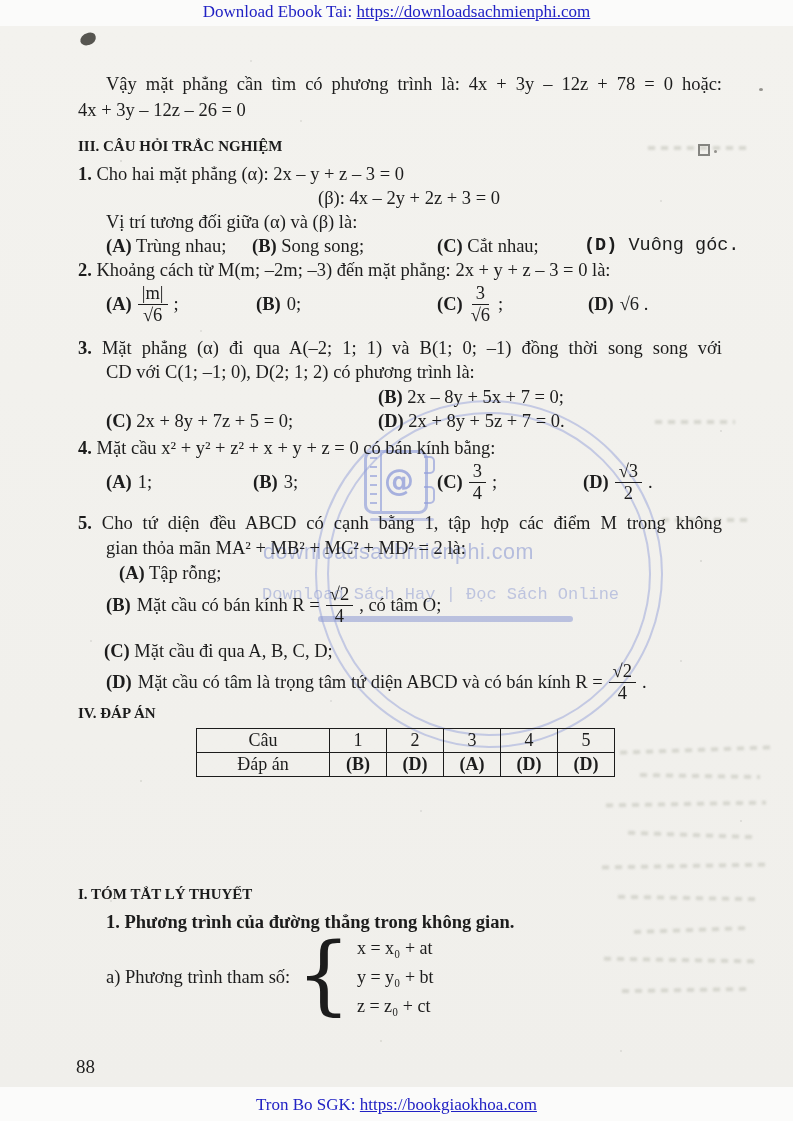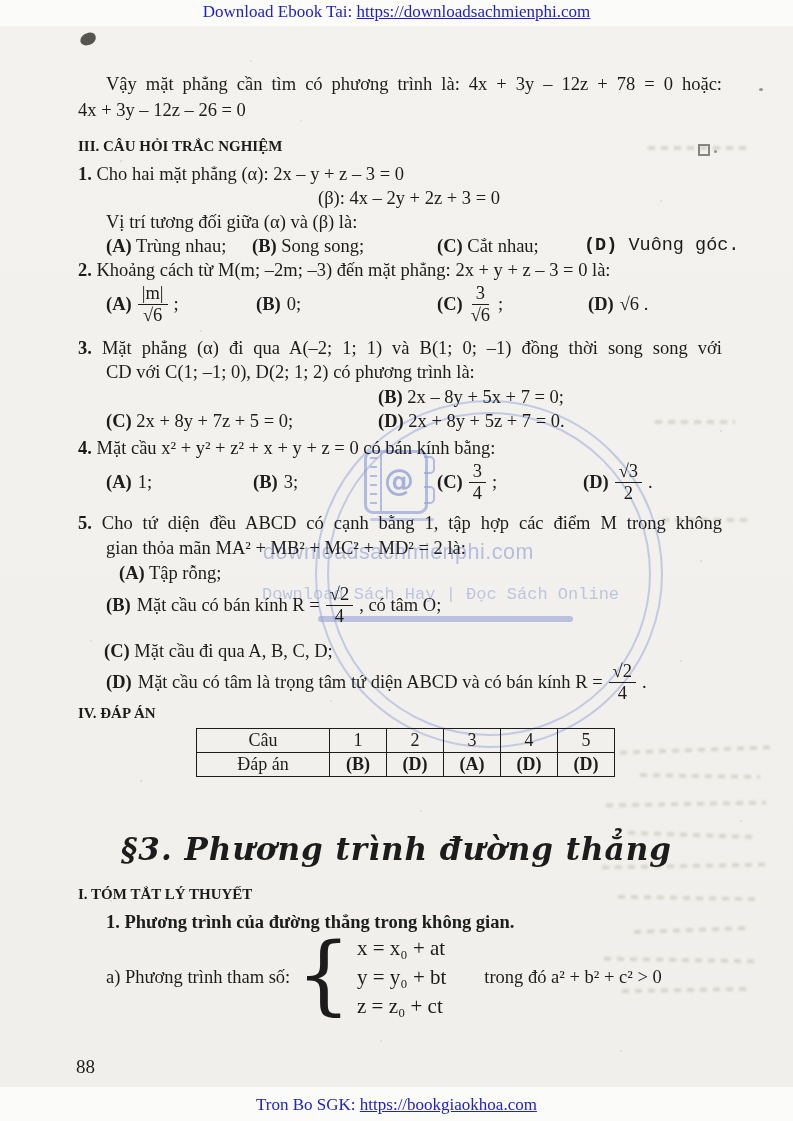--- a/index.html
+++ b/index.html
@@ -21,21 +21,21 @@
   .frac .fden{padding:0 2px;}
   .optflex{display:flex;align-items:center;gap:6px;font-size:18.5px;}
   .ans-table{border-collapse:collapse;background:transparent;}
   .ans-table td{border:1.7px solid #1c1c1c;text-align:center;font-size:18px;
                 height:23px;padding:0 2px;}
   .ans-table .c0{width:128px;margin-left:7px;} .ans-table .cn{width:52px;}
   .script-title{width:100%;text-align:center;font-family:"DejaVu Serif",serif;
                 font-style:italic;font-weight:bold;font-size:31px;letter-spacing:1px;}
   .brace{font-family:"DejaVu Serif",serif;font-size:86px;font-weight:400;
          line-height:80px;transform:translateY(-3px);}
-  .eqcol{display:flex;flex-direction:column;font-size:21px;line-height:29px;}
+  .eqcol{display:flex;flex-direction:column;font-size:18px;line-height:29px;}
   
   .wm-circle{position:absolute;border-radius:50%;border:2.5px solid rgba(150,161,218,.50);}
   .wm-text{position:absolute;font-family:"Liberation Sans",sans-serif;
            color:rgba(138,151,210,.58);white-space:nowrap;}
   .wm-bar{position:absolute;height:6px;background:rgba(140,153,212,.55);border-radius:3px;}
   .wm-book{position:absolute;left:364px;top:450px;width:58px;height:58px;
            border:3px solid rgba(148,160,218,.68);border-radius:9px;}
   .wm-book .holes{position:absolute;left:3px;top:4px;bottom:4px;width:7px;
            background:repeating-linear-gradient(to bottom,rgba(148,160,218,.68) 0 2.5px,transparent 2.5px 9px);}
   .wm-book .spine{position:absolute;left:13px;top:0;bottom:0;width:0;
@@ -232,33 +232,31 @@
       <td class="c0">Đáp án</td>
       <td class="cn" style="font-weight:bold;">(B)</td>
       <td class="cn" style="font-weight:bold;">(D)</td>
       <td class="cn" style="font-weight:bold;">(A)</td>
       <td class="cn" style="font-weight:bold;">(D)</td>
       <td class="cn" style="font-weight:bold;">(D)</td>
     </tr>
   </tbody>
     </table>
 
-  <div class="abs script-title" style="top:831px;left:0;">§3. Phương trình đường thẳng</div>
   <div class="abs heading" style="top:886px;left:78px;">I. TÓM TẮT LÝ THUYẾT</div>
   <div class="abs" style="top:912px;left:106px;font-weight:bold;font-size:18.5px;">1. Phương trình của đường thẳng trong không gian.</div>
 
   <div class="abs optflex" style="top:932px;left:106px;height:90px;">
     <span>a) Phương trình tham số:</span>
     <span class="brace">{</span>
     <span class="eqcol">
       <span>x = x₀ + at</span>
       <span>y = y₀ + bt</span>
       <span>z = z₀ + ct</span>
     </span>
-    <span style="margin-left:32px;">trong đó a² + b² + c² &gt; 0</span>
   </div>
 
   <div class="abs" style="top:1056px;left:76px;font-size:19px;">88</div>
   <div class="abs linkline" style="top:1095px;left:0;">
     <span>Tron Bo SGK:</span>
     <span class="urlu">https://bookgiaokhoa.com</span>
   </div>
 </div>
 
 </body></html>

